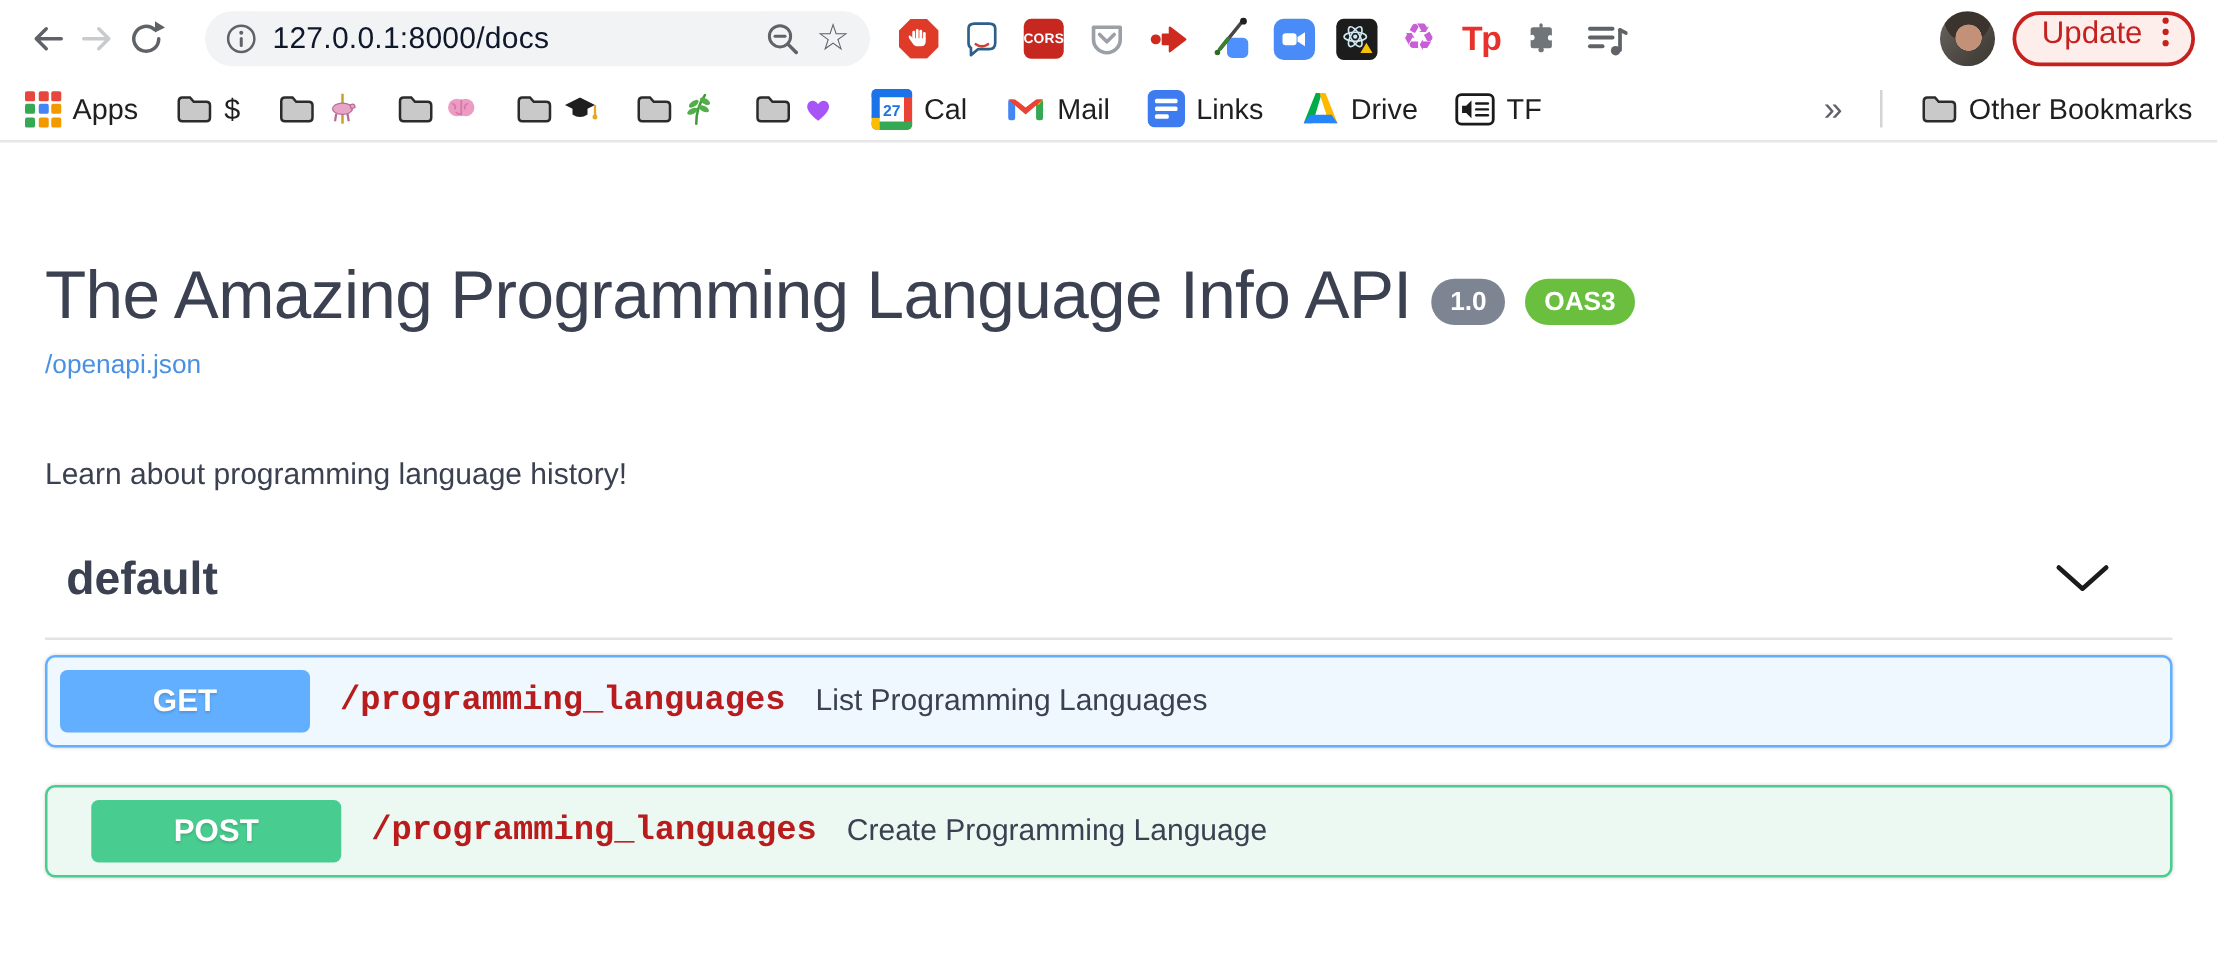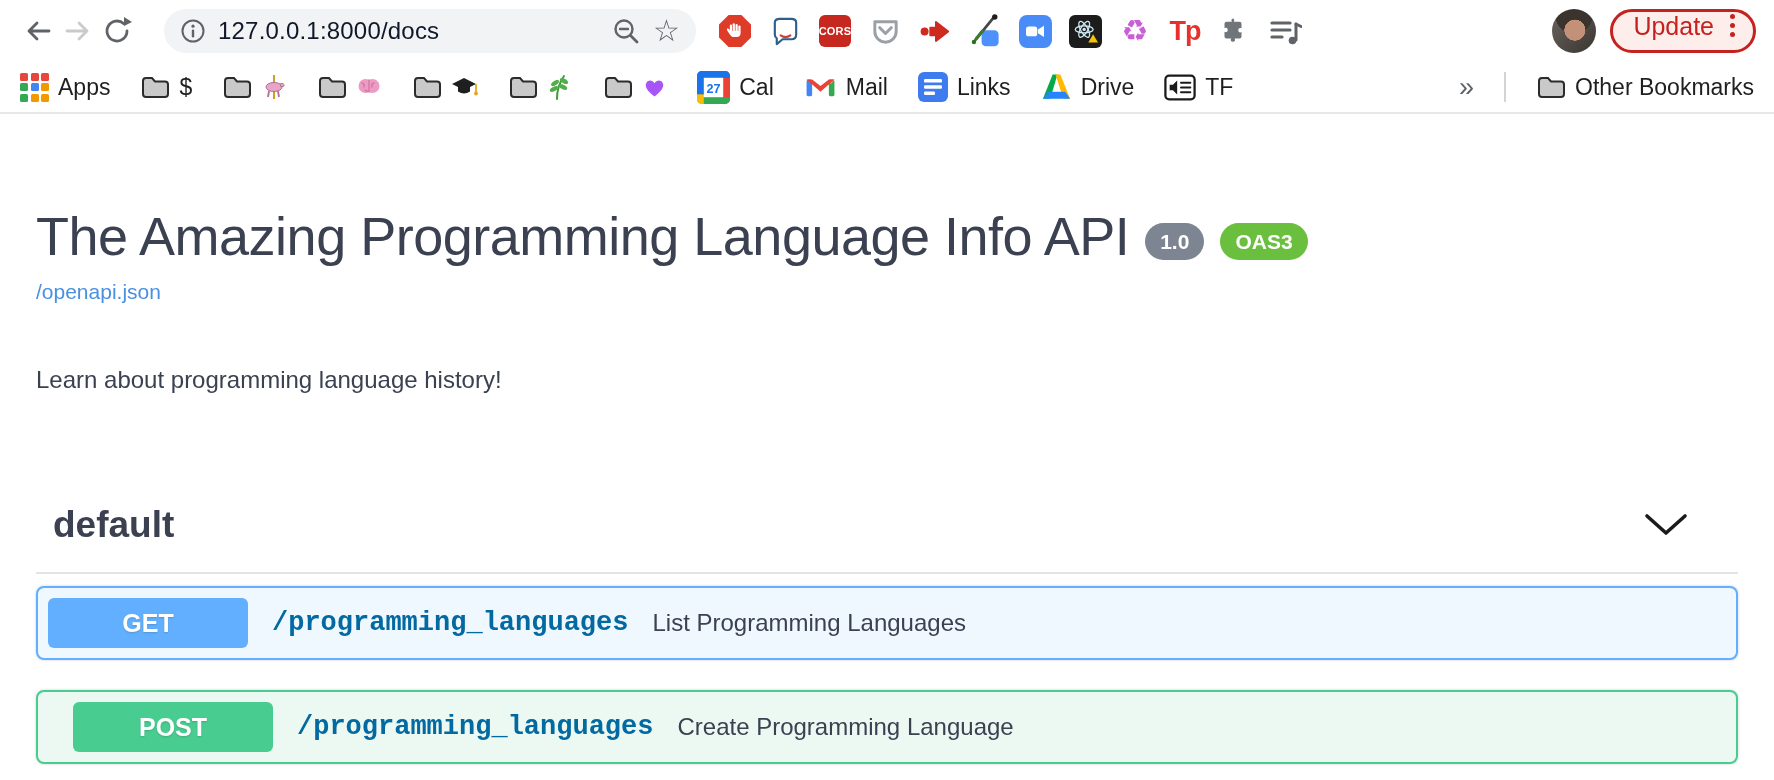--- a/index.html
+++ b/index.html
@@ -58,36 +58,36 @@
   .title-row h1 { font-size:54px; line-height:60px; font-weight:normal; color:var(--title-color,#3b4151);
                   letter-spacing:-.5px; }
   .badge { font-size:21px; font-weight:bold; color:#fff; padding:8px 15px; border-radius:40px;
            line-height:1; margin-top:10px; }
   .badge.version { background:var(--version-bg,#7d8492); }
   .badge.oas { background:var(--oas-bg,#6abf3f); }
   .spec-link { display:inline-block; margin-top:14px; font-size:21px; color:var(--link-color,#4990e2);
                text-decoration:none; cursor:pointer; }
   .desc { margin-top:62px; font-size:24px; color:#3b4151; }
 
-  .section-head { margin-top:110px; display:flex; align-items:center; justify-content:space-between;
+  .section-head { margin-top:48px; display:flex; align-items:center; justify-content:space-between;
                   padding:0 50px 26px 17px; border-bottom:2px solid #e3e3e3; cursor:pointer; }
   .section-head h3 { font-size:37px; font-weight:bold; color:#3b4151; }
 
   .opblock { display:flex; align-items:center; gap:24px; margin-top:12px; padding:10px;
              border-radius:8px; border:2px solid; box-shadow:0 0 3px rgba(0,0,0,.19); cursor:pointer; }
   .opblock + .opblock { margin-top:30px;padding-left:35px; }
   .opblock.get  { border-color:var(--get,#61affe);  background:var(--get-bg,#eff7ff); }
   .opblock.post { border-color:var(--post,#49cc90); background:var(--post-bg,#ecf9f3); }
   .method { width:200px; height:50px; border-radius:6px; color:#fff; font-weight:bold; font-size:25px;
             display:flex; align-items:center; justify-content:center; flex:none;
             text-shadow:0 1px 2px rgba(0,0,0,.15); }
   .opblock.get  .method { background:var(--get,#61affe); }
   .opblock.post .method { background:var(--post,#49cc90); }
   .path { font-family:"Liberation Mono","DejaVu Sans Mono",monospace; font-weight:bold;
-          font-size:27px; color:#0369a1; }
+          font-size:27px; color:#b91c1c; }
   .summary { font-size:24px; color:#3b4151; }
 </style>
 </head>
 <body>
 
 <div class="screen">
 
   <div class="toolbar">
     <div class="nav-btn">
       <svg width="32" height="32" viewBox="0 0 32 32">

